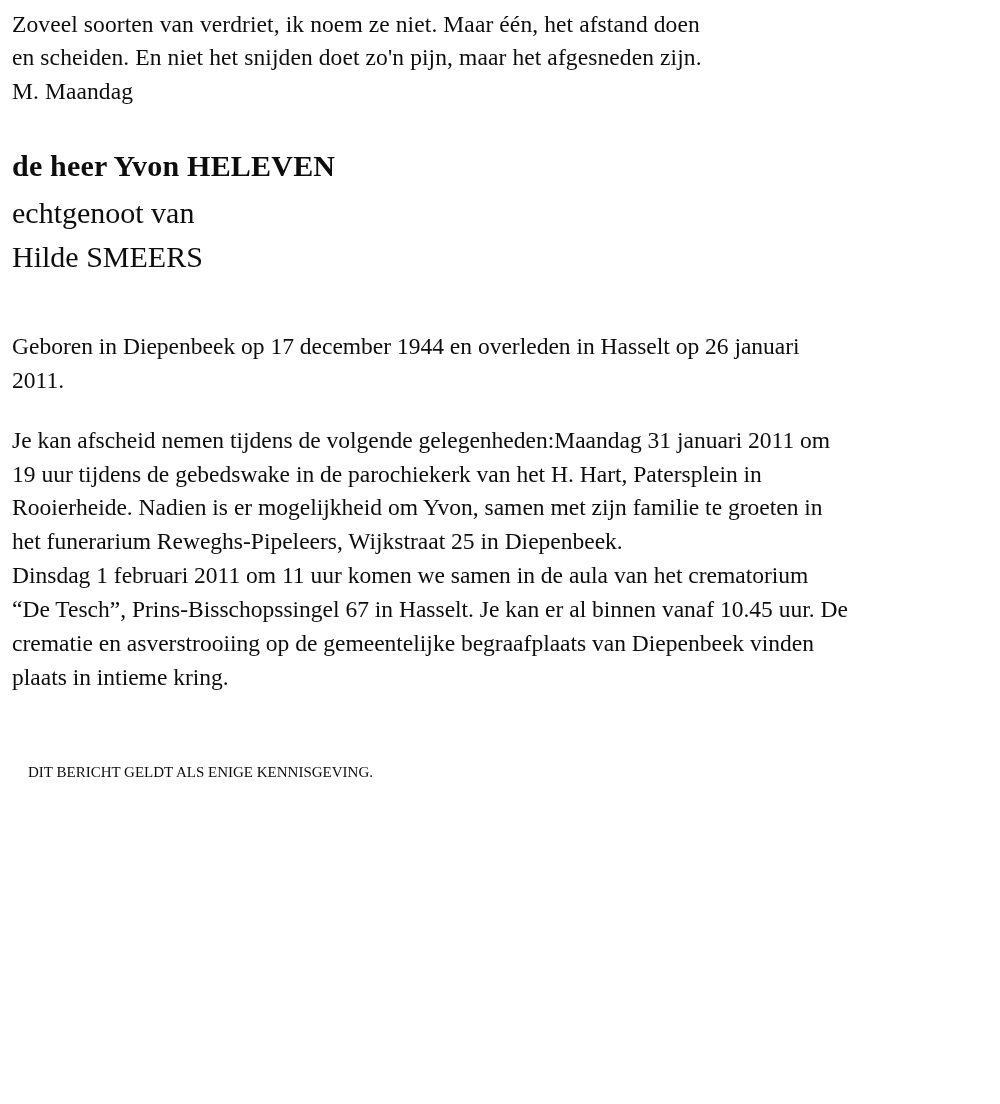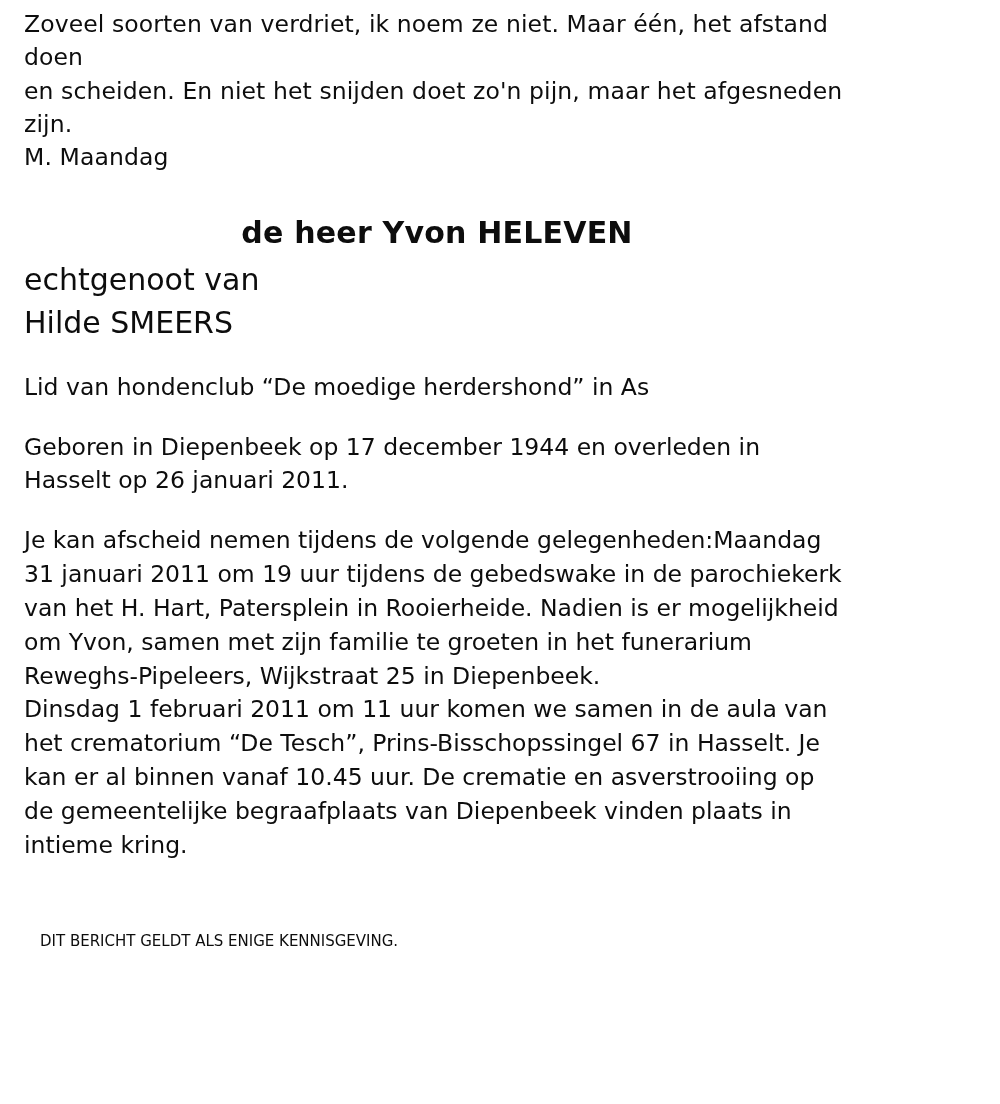--- a/index.html
+++ b/index.html
@@ -9,21 +9,22 @@
   }
   body {
     width: 1000px;
     min-height: 1104px;
     font-family: "DejaVu Sans", sans-serif;
     color: #0d0d0d;
   }
   .page {
     width: 864px;
     box-sizing: border-box;
-    padding: 8px 14px 10px 24px;
+    padding: 8px 14px 10px 12px;
+    font-family: Liberation Serif, serif;
   }
   .block {
     font-size: 23.5px;
     line-height: 1.42;
     letter-spacing: 0.1px;
   }
   .poem {
     margin: 0 0 4px 0;
   }
   .poem p {
@@ -31,21 +32,20 @@
   }
   .spacer-lg { height: 34px; }
   .spacer-md { height: 26px; }
 
   .deceased-name {
     font-size: 30px;
     font-weight: bold;
     line-height: 1.3;
     margin: 0 0 6px 0;
     letter-spacing: 0.2px;
-    text-align: center;
   }
   .rel-line, .spouse-line {
     margin: 0;
     font-size: 30px;
     line-height: 1.45;
   }
   .para {
     margin: 0;
     font-size: 23.5px;
     line-height: 1.44;
@@ -71,21 +71,20 @@
   </div>
 
   <div class="spacer-lg"></div>
 
   <h1 class="deceased-name">de heer Yvon HELEVEN</h1>
   <p class="rel-line">echtgenoot van</p>
   <p class="spouse-line">Hilde SMEERS</p>
 
   <div class="spacer-md"></div>
 
-  <p class="para">Lid van hondenclub “De moedige herdershond” in As</p>
 
   <div class="spacer-md"></div>
 
   <p class="para">Geboren in Diepenbeek op 17 december 1944 en overleden in Hasselt op 26 januari 2011.</p>
 
   <div class="spacer-md"></div>
 
   <p class="para">Je kan afscheid nemen tijdens de volgende gelegenheden:Maandag 31 januari 2011 om 19 uur tijdens de gebedswake in de parochiekerk van het H. Hart, Patersplein in Rooierheide. Nadien is er mogelijkheid om Yvon, samen met zijn familie te groeten in het funerarium Reweghs-Pipeleers, Wijkstraat 25 in Diepenbeek.</p>
   <p class="para">Dinsdag 1 februari 2011 om 11 uur komen we samen in de aula van het crematorium “De Tesch”, Prins-Bisschopssingel 67 in Hasselt. Je kan er al binnen vanaf 10.45 uur. De crematie en asverstrooiing op de gemeentelijke begraafplaats van Diepenbeek vinden plaats in intieme kring.</p>
 

